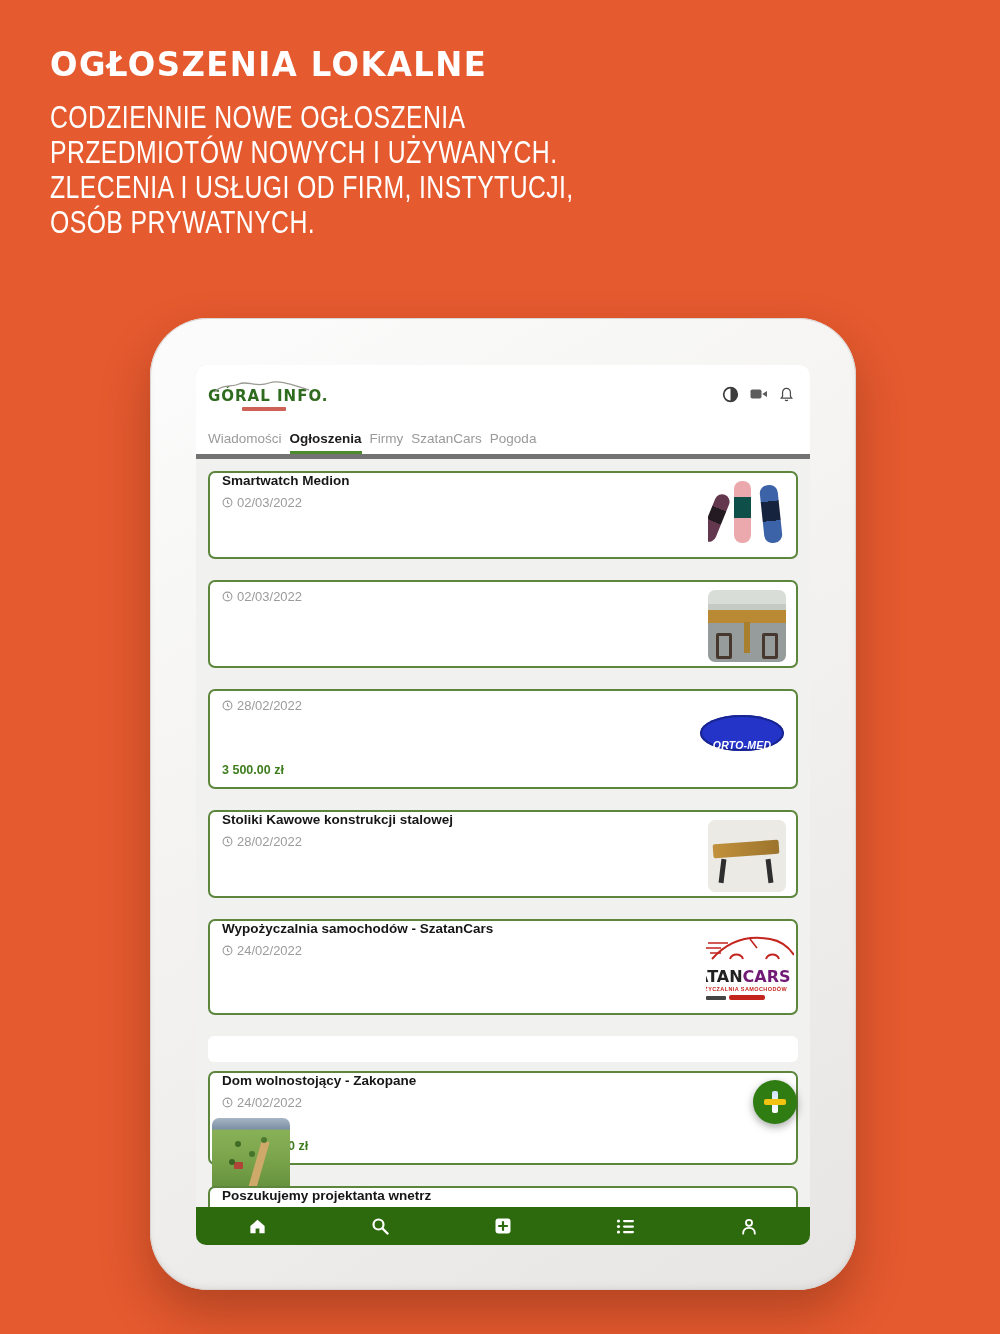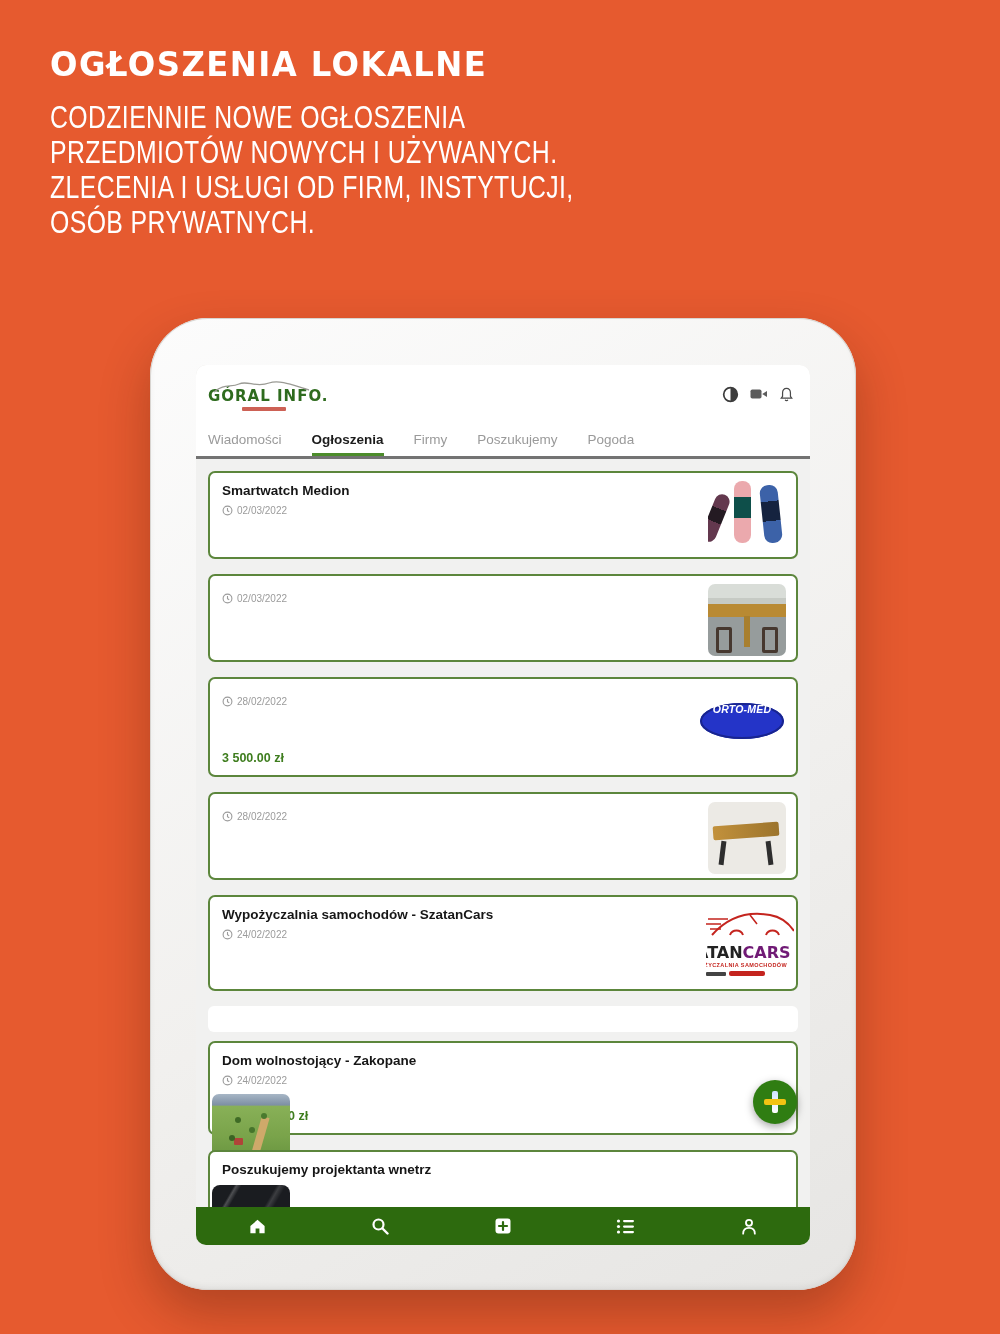--- a/index.html
+++ b/index.html
@@ -44,55 +44,55 @@
   
   .app-header { height:58px; background:#fff; display:flex; align-items:center; justify-content:space-between; padding:0 16px 0 12px; flex:0 0 auto; }
   .logo { position:relative; padding-top:10px; }
   .logo-mountain { position:absolute; top:2px; left:4px; }
   .logo-text { font-family:"DejaVu Sans", sans-serif; font-size:15px; font-weight:700; color:#2e6b1e; letter-spacing:1px; }
   .logo-tagline-bar { width:44px; height:4px; background:#c0392b; opacity:.8; margin:2px 0 0 34px; border-radius:1px; }
   .status-icons { display:flex; align-items:center; gap:11px; }
   .status-icons svg { display:block; }
 
   
-  .tabs { height:36px; background:#fff; display:flex; align-items:stretch; gap:30px; padding:0 12px; border-bottom:3px solid #737373; flex:0 0 auto; }
+  .tabs { height:36px; background:#fff; display:flex; align-items:stretch; gap:8px; padding:0 12px; border-bottom:5px solid #737373; flex:0 0 auto; }
   .tab { display:flex; align-items:center; font-size:13.5px; color:#9a9a9a; cursor:pointer; }
   .tab.active { color:#1c1c1c; font-weight:700; box-shadow:inset 0 -3px 0 #4C8C2B; }
 
   
   .content { flex:1 1 auto; background:#f1f1f0; padding:12px 12px 0; overflow:hidden; }
   .card {
     position:relative; background:#fff;
     border:2px solid rgba(64,113,26,.85); border-radius:7px;
-    padding:10px 104px 8px 12px; margin-bottom:15px;
+    padding:0 104px 8px 12px; margin-bottom:21px;
   }
   .h88 { height:88px; } .h100 { height:100px; } .h96 { height:96px; } .h94 { height:94px; }
   .card-title { font-size:13.5px; font-weight:700; color:#161616; white-space:nowrap; overflow:hidden; }
-  .card-date { margin-top:7px; font-size:10px; color:#9b9b9b; display:flex; align-items:center; gap:4px; }
+  .card-date { margin-top:7px; font-size:13px; color:#9b9b9b; display:flex; align-items:center; gap:4px; }
   .card-price { position:absolute; left:12px; bottom:10px; font-size:12.5px; font-weight:700; color:#3E7D1E; }
 
   
   .img-watch { position:absolute; right:2px; top:8px; width:86px; height:66px; background:#fff; overflow:hidden; display:flex; }
   .band { border-radius:8px; flex:0 0 auto; }
   .b1 { width:15px; height:50px; margin-top:12px; transform:rotate(22deg);
         background:linear-gradient(#63384e 0 30%,#241a22 30% 58%,#63384e 58%); }
   .b2 { width:17px; height:62px; margin-left:11px;
         background:linear-gradient(#eba9ad 0 26%,#0e4f4a 26% 60%,#eba9ad 60%); }
   .b3 { width:18px; height:58px; margin-left:11px; margin-top:4px; transform:rotate(-6deg);
         background:linear-gradient(#3c62a8 0 28%,#15233f 28% 62%,#3c62a8 62%); }
 
   .img-photo { position:absolute; right:10px; top:8px; width:78px; border-radius:7px; overflow:hidden; }
   .img-table { height:72px;
     background:linear-gradient(180deg,#d9ddd8 0 20%,#c6cac4 20% 28%,#b98a33 28% 46%,#969c9c 46% 100%); }
   .chair { position:absolute; bottom:3px; width:16px; height:26px; border:3px solid #46382f; border-radius:2px; }
   .chair.c-l { left:8px; } .chair.c-r { right:8px; }
   .t-leg { position:absolute; top:45%; left:46%; width:6px; height:42%; background:#a87f2f; }
 
   .img-orto { position:absolute; right:12px; top:24px; width:84px; height:36px; background:#2434c8; border-radius:50%;
-    display:flex; align-items:flex-start; justify-content:center; box-shadow:inset 0 0 0 2px #18248f; }
+    display:flex; align-items:flex-end; justify-content:center; box-shadow:inset 0 0 0 2px #18248f; }
   .orto-text { color:#fff; font-style:italic; font-weight:700; font-size:10.5px; letter-spacing:.2px; }
 
   .img-coffee { height:72px; background:#eceae5; }
   .slab { position:absolute; left:5px; top:22px; width:66px; height:14px; border-radius:2px; transform:rotate(-4deg);
     background:linear-gradient(90deg,#c2913c,#9c742c); }
   .leg { position:absolute; bottom:9px; width:5px; height:24px; background:#2e2e2e; }
   .leg.l-l { left:12px; transform:rotate(7deg); } .leg.l-r { right:14px; transform:rotate(-7deg); }
 
   .img-szatan { position:absolute; right:2px; top:6px; width:88px; height:84px; background:#fff; overflow:hidden; }
   .sz-text { font-size:16px; font-weight:800; white-space:nowrap; margin:-2px 0 0 -10px; font-family:"DejaVu Sans", sans-serif; }
@@ -170,21 +170,21 @@
             <path d="M6.6 14 a1.5 1.5 0 0 0 2.8 0" fill="none" stroke="#4a4a4a" stroke-width="1.3"></path>
           </svg>
         </span>
       </div>
     </div>
 
     <div class="tabs">
       <div class="tab">Wiadomości</div>
       <div class="tab active">Ogłoszenia</div>
       <div class="tab">Firmy</div>
-      <div class="tab">Poszukujemy</div>
+      <div class="tab">SzatanCars</div>
       <div class="tab">Pogoda</div>
     </div>
 
     <div class="content">
 
       <div class="card h88">
         <div class="card-title">Smartwatch Medion</div>
         <div class="card-date">
           <svg width="11" height="11" viewBox="0 0 11 11">
               <circle cx="5.5" cy="5.5" r="4.4" fill="none" stroke="#9b9b9b" stroke-width="1.1"></circle>
@@ -222,20 +222,21 @@
             </svg>
           <span>28/02/2022</span>
         </div>
         <div class="card-price">3 500.00 zł</div>
         <div class="img-orto">
           <span class="orto-text">ORTO-MED</span>
         </div>
       </div>
 
       <div class="card h88">
+        <div class="card-title">Stoliki Kawowe konstrukcji stalowej</div>
         <div class="card-date">
           <svg width="11" height="11" viewBox="0 0 11 11">
               <circle cx="5.5" cy="5.5" r="4.4" fill="none" stroke="#9b9b9b" stroke-width="1.1"></circle>
               <path d="M5.5 3 V5.8 L7.2 6.8" fill="none" stroke="#9b9b9b" stroke-width="1.1"></path>
             </svg>
           <span>28/02/2022</span>
         </div>
         <div class="img-photo img-coffee">
           <div class="slab"></div>
             <div class="leg l-l"></div>

